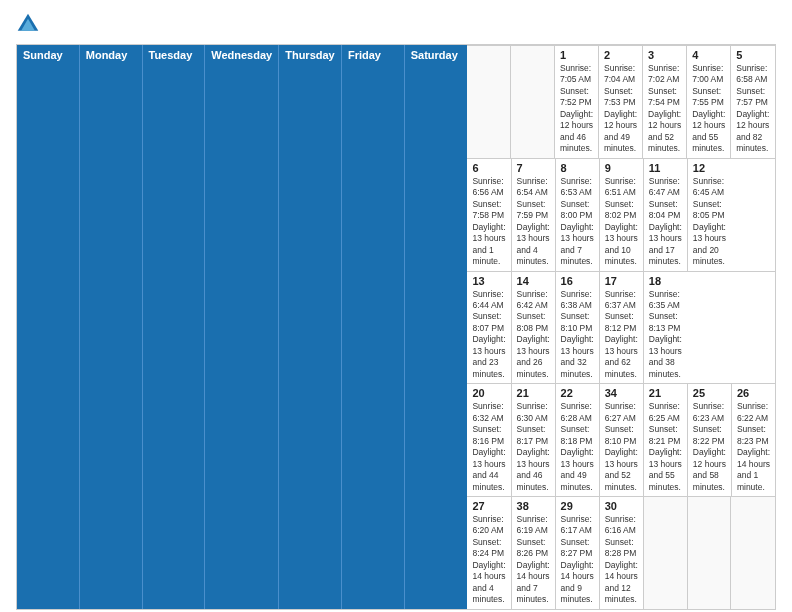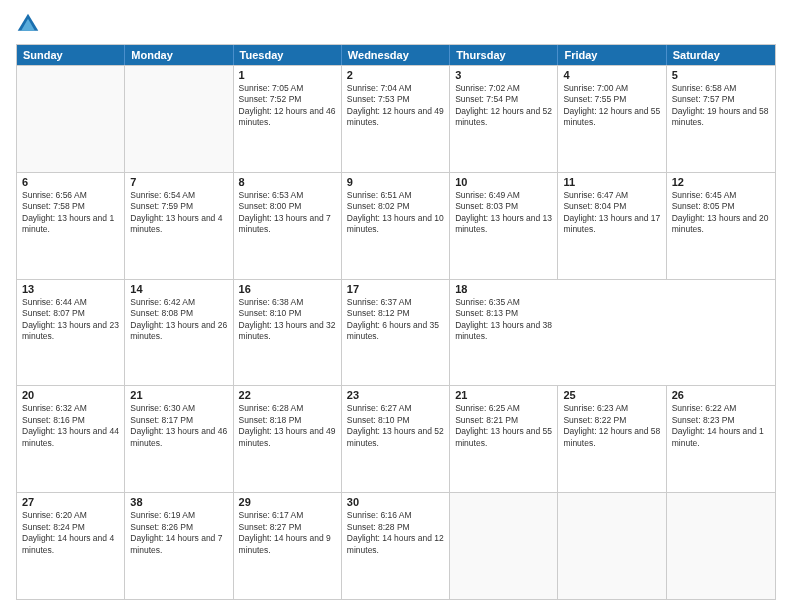--- a/index.html
+++ b/index.html
@@ -55,21 +55,20 @@
       font-weight: bold;
       color: #333;
     }
     .title-location {
       font-size: 15px;
       color: #555;
     }
     .calendar {
       flex: 1;
       display: flex;
-      flex-direction: column;
       border: 1px solid #ccc;
     }
     .cal-header {
       display: grid;
       grid-template-columns: repeat(7, 1fr);
       background: #1a6faf;
     }
     .cal-header-cell {
       color: #fff;
       font-size: 11px;
@@ -175,21 +174,21 @@
           <div class="cal-cell">
             <span class="day-num">4</span>
             <div class="info-line">Sunrise: 7:00 AM</div>
             <div class="info-line">Sunset: 7:55 PM</div>
             <div class="info-line">Daylight: 12 hours and 55 minutes.</div>
           </div>
           <div class="cal-cell">
             <span class="day-num">5</span>
             <div class="info-line">Sunrise: 6:58 AM</div>
             <div class="info-line">Sunset: 7:57 PM</div>
-            <div class="info-line">Daylight: 19 hours and 58 minutes.</div>
+            <div class="info-line">Daylight: 12 hours and 82 minutes.</div>
           </div>
         </div>
         <div class="cal-row">
           <div class="cal-cell">
             <span class="day-num">6</span>
             <div class="info-line">Sunrise: 6:56 AM</div>
             <div class="info-line">Sunset: 7:58 PM</div>
             <div class="info-line">Daylight: 13 hours and 1 minute.</div>
           </div>
           <div class="cal-cell">
@@ -204,26 +203,20 @@
             <div class="info-line">Sunset: 8:00 PM</div>
             <div class="info-line">Daylight: 13 hours and 7 minutes.</div>
           </div>
           <div class="cal-cell">
             <span class="day-num">9</span>
             <div class="info-line">Sunrise: 6:51 AM</div>
             <div class="info-line">Sunset: 8:02 PM</div>
             <div class="info-line">Daylight: 13 hours and 10 minutes.</div>
           </div>
           <div class="cal-cell">
-            <span class="day-num">10</span>
-            <div class="info-line">Sunrise: 6:49 AM</div>
-            <div class="info-line">Sunset: 8:03 PM</div>
-            <div class="info-line">Daylight: 13 hours and 13 minutes.</div>
-          </div>
-          <div class="cal-cell">
             <span class="day-num">11</span>
             <div class="info-line">Sunrise: 6:47 AM</div>
             <div class="info-line">Sunset: 8:04 PM</div>
             <div class="info-line">Daylight: 13 hours and 17 minutes.</div>
           </div>
           <div class="cal-cell">
             <span class="day-num">12</span>
             <div class="info-line">Sunrise: 6:45 AM</div>
             <div class="info-line">Sunset: 8:05 PM</div>
             <div class="info-line">Daylight: 13 hours and 20 minutes.</div>
@@ -245,21 +238,21 @@
           <div class="cal-cell">
             <span class="day-num">16</span>
             <div class="info-line">Sunrise: 6:38 AM</div>
             <div class="info-line">Sunset: 8:10 PM</div>
             <div class="info-line">Daylight: 13 hours and 32 minutes.</div>
           </div>
           <div class="cal-cell">
             <span class="day-num">17</span>
             <div class="info-line">Sunrise: 6:37 AM</div>
             <div class="info-line">Sunset: 8:12 PM</div>
-            <div class="info-line">Daylight: 6 hours and 35 minutes.</div>
+            <div class="info-line">Daylight: 13 hours and 62 minutes.</div>
           </div>
           <div class="cal-cell">
             <span class="day-num">18</span>
             <div class="info-line">Sunrise: 6:35 AM</div>
             <div class="info-line">Sunset: 8:13 PM</div>
             <div class="info-line">Daylight: 13 hours and 38 minutes.</div>
           </div>
         </div>
         <div class="cal-row">
           <div class="cal-cell">
@@ -274,21 +267,21 @@
             <div class="info-line">Sunset: 8:17 PM</div>
             <div class="info-line">Daylight: 13 hours and 46 minutes.</div>
           </div>
           <div class="cal-cell">
             <span class="day-num">22</span>
             <div class="info-line">Sunrise: 6:28 AM</div>
             <div class="info-line">Sunset: 8:18 PM</div>
             <div class="info-line">Daylight: 13 hours and 49 minutes.</div>
           </div>
           <div class="cal-cell">
-            <span class="day-num">23</span>
+            <span class="day-num">34</span>
             <div class="info-line">Sunrise: 6:27 AM</div>
             <div class="info-line">Sunset: 8:10 PM</div>
             <div class="info-line">Daylight: 13 hours and 52 minutes.</div>
           </div>
           <div class="cal-cell">
             <span class="day-num">21</span>
             <div class="info-line">Sunrise: 6:25 AM</div>
             <div class="info-line">Sunset: 8:21 PM</div>
             <div class="info-line">Daylight: 13 hours and 55 minutes.</div>
           </div>

